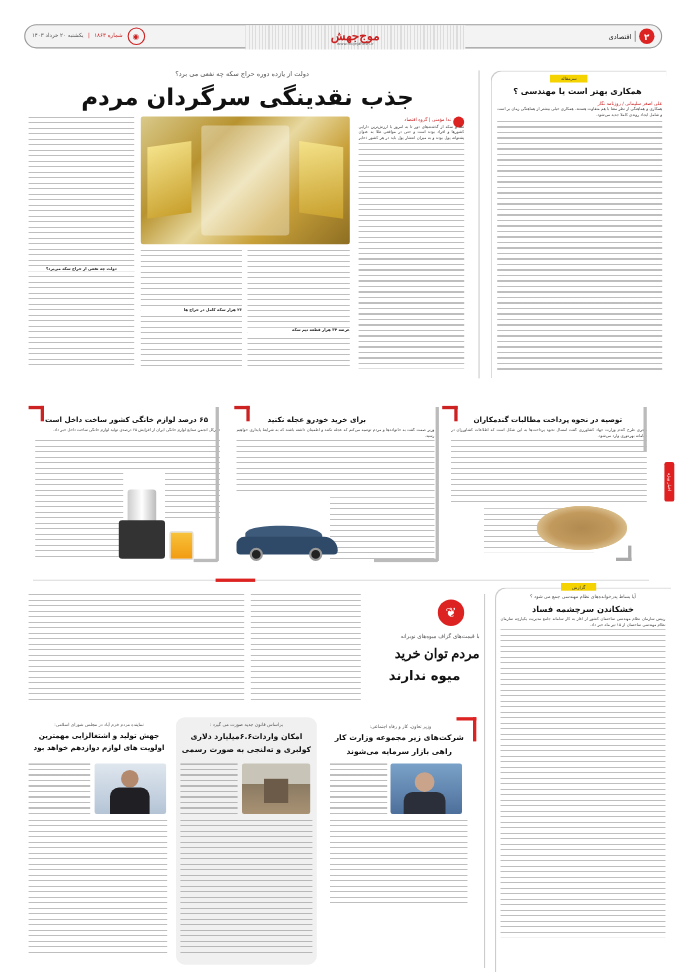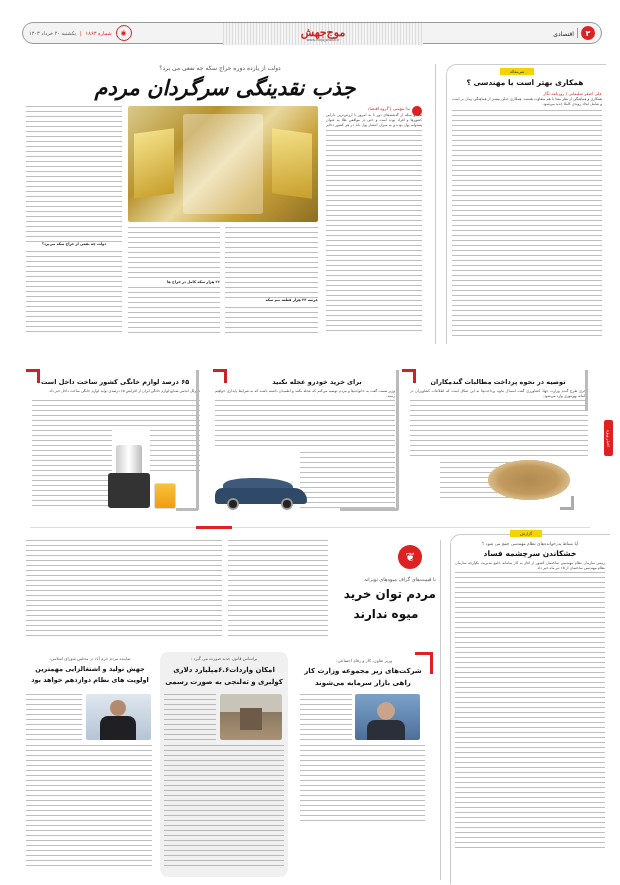--- a/index.html
+++ b/index.html
@@ -9,21 +9,21 @@
   .hdr-left { left: 6px; top: 2px; direction: rtl; font-size: 5px; color: #555; display: flex; align-items: center; gap: 4px; flex-direction: row-reverse; }
   .logo-circle { width: 16px; height: 16px; border-radius: 50%; border: 1.5px solid #c22; display: flex; align-items: center; justify-content: center; color: #c22; font-size: 7px; }
   .masthead { left: 200px; top: 0; width: 200px; height: 22px; background: repeating-linear-gradient(90deg,#ddd 0 1px,#f3f3f3 1px 3px); display: flex; align-items: center; justify-content: center; flex-direction: column; }
   .masthead .brand { font-family: "DejaVu Serif", serif; font-size: 11px; font-weight: bold; color: #c22; line-height: 1; }
   .masthead .url { font-size: 3.5px; color: #666; }
   .hdr-right { right: 6px; top: 3px; display: flex; align-items: center; gap: 3px; font-size: 6px; }
   .pnum { width: 14px; height: 14px; border-radius: 50%; background: #d22; color: #fff; font-size: 8px; font-weight: bold; display: flex; align-items: center; justify-content: center; }
   .txt { font-size: 3.6px; line-height: 5.2px; color: #444; text-align: justify; }
   .lines { background: repeating-linear-gradient(180deg, #8a8a8a 0 1px, transparent 1px 5px); opacity: .55; }
   .kicker { font-size: 6px; color: #555; text-align: center; }
-  .main-title { font-size: 21px; font-weight: bold; text-align: center; color: #111; font-family: "DejaVu Sans", sans-serif; font-style: italic; }
+  .main-title { font-size: 21px; font-weight: bold; text-align: center; color: #111; font-family: "DejaVu Sans", sans-serif; }
   .sidebox { border: 1px solid #ccc; border-radius: 10px 0 0 0; }
   .tag-yellow { background: #f5d300; font-size: 4px; padding: 1px 10px; color: #333; }
   .box-h { font-weight: bold; color: #111; text-align: center; }
   .redcorner { border-top: 3px solid #c22; border-left: 3px solid #c22; width: 14px; height: 14px; }
   .greycorner { border-bottom: 3px solid #aaa; border-right: 3px solid #aaa; width: 14px; height: 14px; }
   .vline { width: 1px; background: #ccc; }
   .photo-gold { background: linear-gradient(135deg,#d9c98a,#b8932f 30%,#e8d9a0 50%,#c9a13a 70%,#8d6e22); border-radius: 2px; }
   .red-tab { background: #e02020; color: #fff; font-size: 4px; writing-mode: vertical-rl; display: flex; align-items: center; justify-content: center; border-radius: 2px; }
   .author { font-size: 4.2px; color: #c22; }
   .graybg { background: #f0f0f0; border-radius: 8px; }
@@ -87,21 +87,21 @@
 <div class="abs txt" style="left:410px; top:389px; width:178px; height:10px; overflow:hidden;">مجری طرح گندم وزارت جهاد کشاورزی گفت امسال نحوه پرداخت‌ها به این شکل است که اطلاعات کشاورزان در سامانه بهره‌وری وارد می‌شود.</div>
 <div class="abs lines" style="left:410px; top:400px; width:178px; height:60px;"></div>
 <div class="abs lines" style="left:440px; top:462px; width:100px; height:40px;"></div>
 <div class="abs" style="left:488px; top:460px; width:82px; height:40px; background:radial-gradient(ellipse at center,#b08a50 0%,#c29a5e 50%,#d8bb88 70%,transparent 72%);"></div>
 <div class="abs greycorner" style="left:560px; top:496px;"></div>
 <div class="abs" style="left:585px; top:370px; width:3px; height:40px; background:#bbb;"></div>
 
 <div class="abs red-tab" style="left:604px; top:420px; width:9px; height:36px;">اخبار ویژه</div>
 
 <div class="abs redcorner" style="left:213px; top:369px; transform:scaleX(-1);"></div>
-<div class="abs box-h" style="left:227px; top:378px; width:180px; font-size:6.5px;">برای خرید خودرو عجله نکنید</div>
+<div class="abs box-h" style="left:198px; top:378px; width:180px; font-size:6.5px;">برای خرید خودرو عجله نکنید</div>
 <div class="abs txt" style="left:215px; top:389px; width:180px; height:10px; overflow:hidden;">وزیر صمت گفت به خانواده‌ها و مردم توصیه می‌کنم که عجله نکنند و اطمینان داشته باشند که به شرایط پایداری خواهیم رسید.</div>
 <div class="abs lines" style="left:215px; top:400px; width:180px; height:50px;"></div>
 <div class="abs lines" style="left:300px; top:452px; width:95px; height:58px;"></div>
 <div class="abs" style="left:215px; top:470px; width:95px; height:40px;">
   <div style="position:absolute; left:8px; top:8px; width:70px; height:18px; background:#3d5a7a; border-radius:40% 50% 10% 10%;"></div>
   <div style="position:absolute; left:0; top:18px; width:92px; height:16px; background:#2f4a68; border-radius:8px 14px 4px 4px;"></div>
   <div style="position:absolute; left:12px; top:28px; width:12px; height:12px; background:#222; border-radius:50%; border:2px solid #999;"></div>
   <div style="position:absolute; left:66px; top:28px; width:12px; height:12px; background:#222; border-radius:50%; border:2px solid #999;"></div>
 </div>
 <div class="abs" style="left:396px; top:370px; width:3px; height:140px; background:#bbb;"></div>
@@ -119,21 +119,21 @@
   <div style="position:absolute; left:46px; top:38px; width:22px; height:26px; background:linear-gradient(#f7c33a,#f29b12); border:1px solid #ddd; border-radius:2px;"></div>
 </div>
 <div class="abs" style="left:196px; top:370px; width:3px; height:140px; background:#bbb;"></div>
 <div class="abs" style="left:176px; top:508px; width:22px; height:3px; background:#bbb;"></div>
 
 <div class="abs" style="left:30px; top:527px; width:560px; height:1px; background:#ddd;"></div>
 <div class="abs" style="left:196px; top:526px; width:36px; height:3px; background:#d22;"></div>
 
 <div class="abs" style="left:398px; top:545px; width:24px; height:24px; border-radius:50%; background:#d22; color:#fff; font-size:12px; display:flex; align-items:center; justify-content:center;">❦</div>
 <div class="abs kicker" style="left:336px; top:576px; width:100px; text-align:right; font-size:5px;">با قیمت‌های گزاف میوه‌های نوبرانه</div>
-<div class="abs box-h" style="left:336px; top:587px; width:100px; font-size:12px; text-align:right;">مردم توان خرید</div>
+<div class="abs box-h" style="left:336px; top:587px; width:100px; font-size:12px; text-align:right;font-family:Liberation Serif, serif;">مردم توان خرید</div>
 <div class="abs box-h" style="left:336px; top:607px; width:100px; font-size:12px; text-align:center;">میوه ندارند</div>
 <div class="abs lines" style="left:228px; top:540px; width:100px; height:100px;"></div>
 <div class="abs lines" style="left:26px; top:540px; width:196px; height:100px;"></div>
 <div class="abs vline" style="left:440px; top:540px; height:340px;"></div>
 
 <div class="abs sidebox" style="left:450px; top:534px; width:160px; height:350px; border-right:none; border-bottom:none;"></div>
 <div class="abs tag-yellow" style="left:510px; top:530px;">گزارش</div>
 <div class="abs kicker" style="left:455px; top:541px; width:150px; font-size:4.3px;">آیا بساط پدرخوانده‌های نظام مهندسی جمع می شود ؟</div>
 <div class="abs box-h" style="left:455px; top:549px; width:150px; font-size:7.5px;">خشکاندن سرچشمه فساد</div>
 <div class="abs txt" style="left:455px; top:561px; width:150px; height:10px; overflow:hidden;">رییس سازمان نظام مهندسی ساختمان کشور از آغاز به کار سامانه جامع مدیریت یکپارچه سازمان نظام مهندسی ساختمان از ۱۵ تیر ماه خبر داد.</div>
@@ -153,19 +153,19 @@
 <div class="abs graybg" style="left:160px; top:652px; width:128px; height:225px;"></div>
 <div class="abs kicker" style="left:162px; top:656px; width:124px; font-size:4.2px;">براساس قانون جدید صورت می گیرد :</div>
 <div class="abs box-h" style="left:162px; top:664px; width:124px; font-size:7px; line-height:12px;">امکان واردات۶.۶میلیارد دلاری کولبری و ته‌لنجی به صورت رسمی</div>
 <div class="abs" style="left:220px; top:694px; width:62px; height:46px; background:linear-gradient(180deg,#c9c4b8 0 40%,#8a7a62 40%,#a99274); border-radius:2px;">
   <div style="position:absolute; left:20px; top:14px; width:22px; height:22px; background:#6b5b48;"></div>
 </div>
 <div class="abs lines" style="left:164px; top:694px; width:52px; height:48px;"></div>
 <div class="abs lines" style="left:164px; top:745px; width:120px; height:125px;"></div>
 
 <div class="abs kicker" style="left:26px; top:656px; width:128px; font-size:4px;">نماینده مردم خرم آباد در مجلس شورای اسلامی:</div>
-<div class="abs box-h" style="left:26px; top:664px; width:128px; font-size:6.5px; line-height:11px;">جهش تولید و اشتغالزایی مهمترین اولویت های نظام دوازدهم خواهد بود</div>
+<div class="abs box-h" style="left:26px; top:664px; width:128px; font-size:6.5px; line-height:11px;">جهش تولید و اشتغالزایی مهمترین اولویت های لوازم دوازدهم خواهد بود</div>
 <div class="abs" style="left:86px; top:694px; width:65px; height:46px; background:linear-gradient(180deg,#dfe6ee,#b4c4d6); border-radius:2px;">
   <div style="position:absolute; left:24px; top:6px; width:16px; height:16px; border-radius:50%; background:#b48a6e;"></div>
   <div style="position:absolute; left:14px; top:22px; width:36px; height:24px; background:#1f1f24; border-radius:8px 8px 0 0;"></div>
 </div>
 <div class="abs lines" style="left:26px; top:694px; width:56px; height:48px;"></div>
 <div class="abs lines" style="left:26px; top:745px; width:126px; height:125px;"></div>
 
 </body></html>

